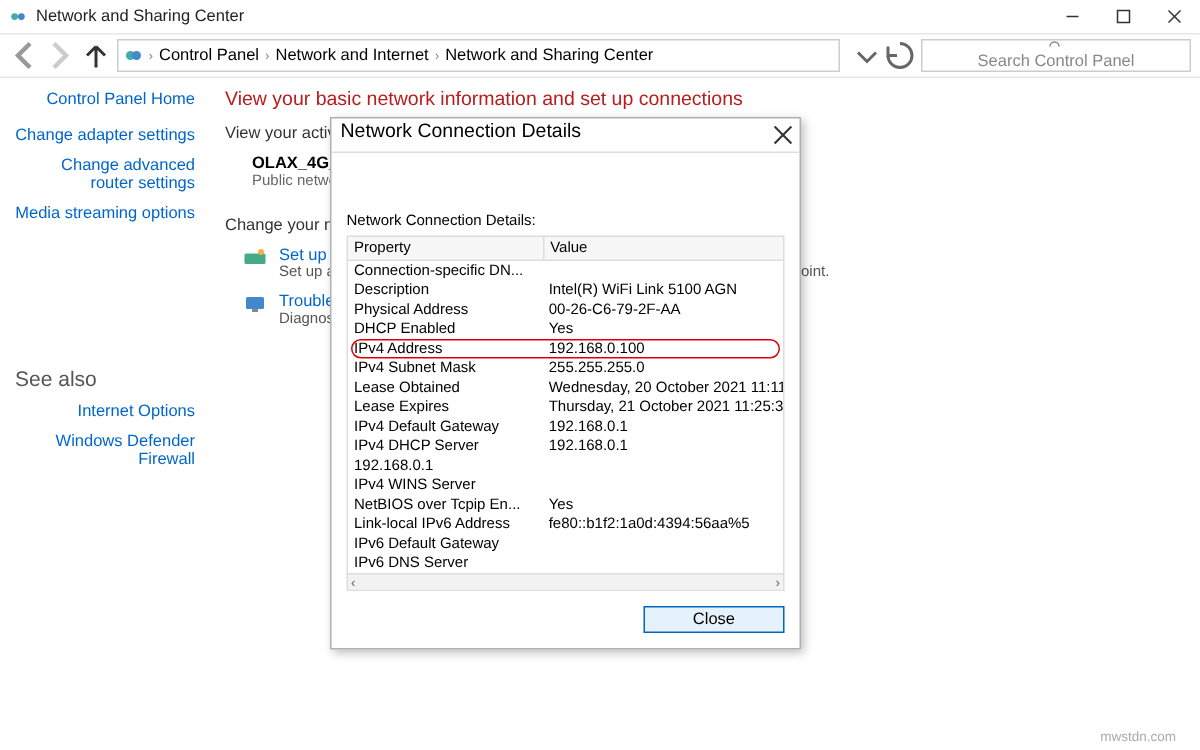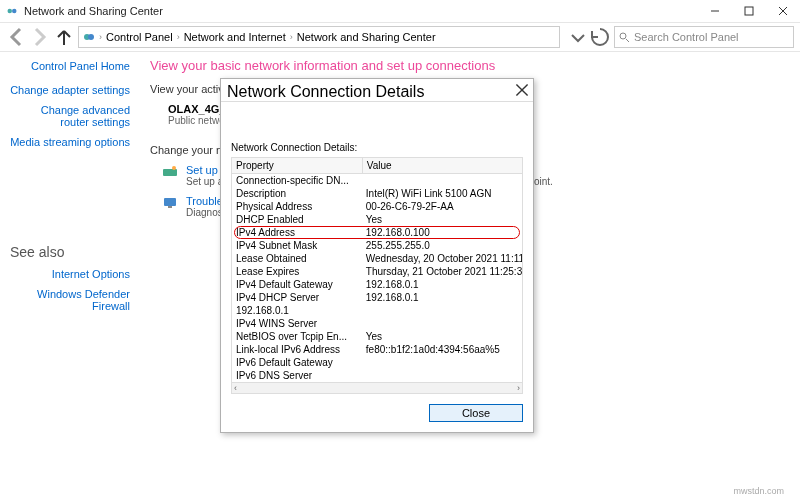--- a/index.html
+++ b/index.html
@@ -9,38 +9,38 @@
   .winbtns { position:absolute; right:0; top:0; display:flex; }
   .winbtn { width:34px; height:22px; display:flex; align-items:center; justify-content:center; color:#333; }
   .winbtn svg { width:10px; height:10px; }
   .toolbar { height:28px; border-top:1px solid #e6e6e6; border-bottom:1px solid #e6e6e6; display:flex; align-items:center; padding:0 6px; gap:4px; }
   .navbtn { width:20px; height:20px; display:flex; align-items:center; justify-content:center; color:#999; }
   .navbtn.enabled { color:#333; }
   .breadcrumb { flex:1; height:20px; border:1px solid #ccc; display:flex; align-items:center; padding:0 4px; gap:2px; font-size:11px; }
   .sep { color:#888; margin:0 2px; font-size:9px; }
   .crumb { color:#000; }
   .dropbtns { display:flex; gap:2px; margin-left:4px; }
-  .search { width:170px; height:20px; border:1px solid #ccc; display:flex; align-items:center; padding:0 4px; color:#888; gap:4px; }
+  .search { width:170px; height:20px; border:1px solid #ccc; display:flex; align-items:center; padding:0 4px; color:#888; gap:4px;flex-direction:column; }
   .content { display:flex; height:calc(100% - 50px - 14px); }
   .sidebar { width:120px; padding:8px 10px; }
   .sidelink { color:#0066cc; font-size:11px; margin-bottom:8px; cursor:pointer;text-align:right; }
   .sidelink.top { margin-bottom:12px; }
   .seealso { margin-top:96px; color:#555; font-size:14px; }
   .main { flex:1; padding:6px 10px; }
-  .h1 { color:#ec4899; font-size:13px; margin-bottom:10px; }
+  .h1 { color:#b91c1c; font-size:13px; margin-bottom:10px; }
   .h2 { color:#333; font-size:11px; margin:6px 0; }
   .netblock { margin:8px 0 18px 18px; }
   .netname { font-weight:600; }
   .netsub { color:#666; font-size:10px; }
   .action { display:flex; gap:8px; margin:8px 0 0 12px; }
   .aicon { width:16px; height:16px; flex-shrink:0; }
   .atitle { color:#0066cc; font-size:11px; }
   .adesc { color:#555; font-size:10px; }
   .dialog { position:absolute; left:220px; top:78px; width:312px; background:#fff; border:1px solid #b0b0b0; box-shadow:2px 2px 6px rgba(0,0,0,0.25); }
-  .dlgtitle { height:22px; border-bottom:1px solid #ddd; display:flex; align-items:flex-end; padding:0 6px; font-size:16px; position:relative; }
+  .dlgtitle { height:22px; border-bottom:1px solid #ddd; display:flex; align-items:flex-start; padding:0 6px; font-size:13px; position:relative; }
   .dlgclose { position:absolute; right:4px; top:4px; width:14px; height:14px; display:flex; align-items:center; justify-content:center; }
   .dlgbody { padding:8px 10px 10px;margin-top:32px; }
   .caption { font-size:10px; margin-bottom:4px; }
   .grid { border:1px solid #ddd; font-size:10px; }
   .ghead { display:flex; border-bottom:1px solid #ddd; background:#f7f7f7; }
   .ghead div:first-child { width:42%; padding:2px 4px; border-right:1px solid #ddd; }
   .ghead div:last-child { flex:1; padding:2px 4px; }
   .grow { display:flex;justify-content:center; }
   .grow div:first-child { width:42%; padding:1px 4px; white-space:nowrap; overflow:hidden; text-overflow:ellipsis; }
   .grow div:last-child { flex:1; padding:1px 4px; white-space:nowrap; overflow:hidden; }

